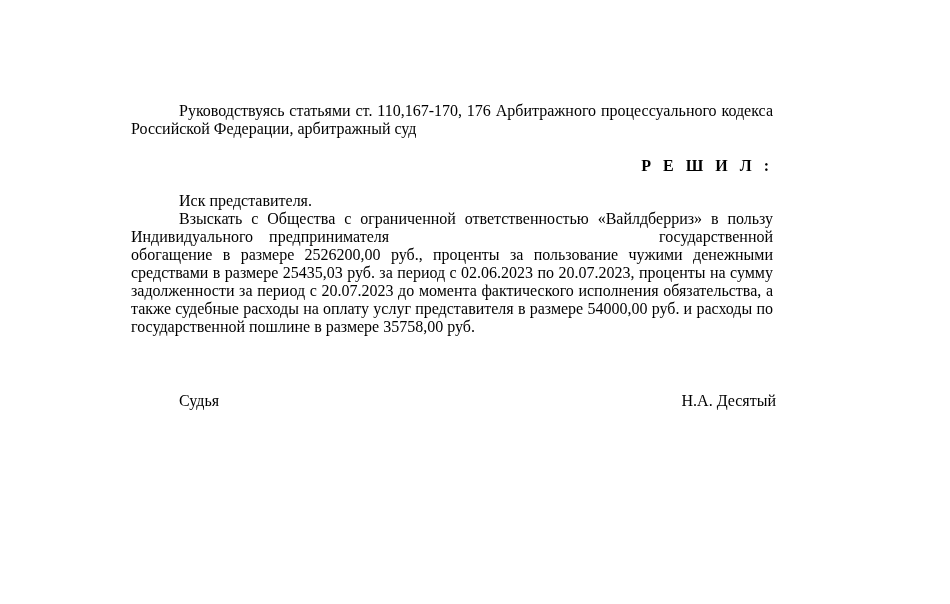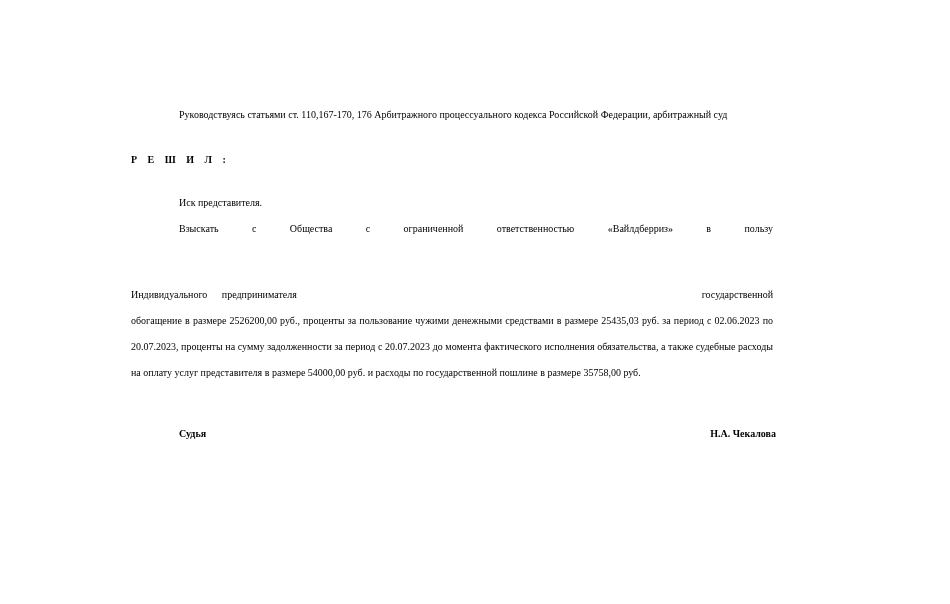--- a/index.html
+++ b/index.html
@@ -13,55 +13,54 @@
       overflow: hidden;
       position: relative;
       font-family: "Liberation Serif", "DejaVu Serif", serif;
       color: #000000;
     }
     .page {
       position: absolute;
       left: 131px;
       top: 102px;
       width: 642px;
-      font-size: 10px;
-      line-height: 26px;
+      font-size: 16px;
+      line-height: 18px;
     }
     .para {
       margin: 0;
       text-indent: 48px;
       text-align: justify;
     }
     .para.last-left { text-align-last: left; }
     .heading {
       margin: 19px 0 17px 0;
-      text-align: left;
+      text-align: right;
       font-weight: bold;
       letter-spacing: 4px;
     }
     .sign-row {
       position: relative;
-      margin-top: 35px;
+      margin-top: 56px;
       height: 20px;
-      font-weight: bold;
+      font-weight: normal;
     }
     .sign-left {
       position: absolute;
       left: 48px;
       top: 0;
     }
     .sign-right {
       position: absolute;
       right: -3px;
       top: 0;
     }
     .line-break-justify {
       display: flex;
       justify-content: space-between;
-      margin-top: 40px;
     }
   </style>
 </head>
 <body>
 
 <div class="page">
   <p class="para last-left">Руководствуясь статьями ст. 110,167-170, 176 Арбитражного процессуального кодекса Российской Федерации, арбитражный суд</p>
 
   <div class="heading">Р Е Ш И Л :</div>
 
@@ -72,15 +71,15 @@
     <div class="line-break-justify">
       <span style="word-spacing:12px;">Индивидуального   предпринимателя</span>
       <span>государственной</span>
     </div>
     <p class="para last-left" style="text-indent:0;">обогащение в размере 2526200,00 руб., проценты за пользование чужими денежными средствами в размере 25435,03 руб. за период с 02.06.2023 по 20.07.2023, проценты на сумму задолженности за период с 20.07.2023 до момента фактического исполнения обязательства, а также судебные расходы на оплату услуг представителя в размере 54000,00 руб. и расходы по государственной пошлине в размере 35758,00 руб.</p>
   </div>
 
 
   <div class="sign-row">
     <span class="sign-left">Судья</span>
-    <span class="sign-right">Н.А. Чекалова</span>
+    <span class="sign-right">Н.А. Десятый</span>
   </div>
 </div>
 
 </body></html>

